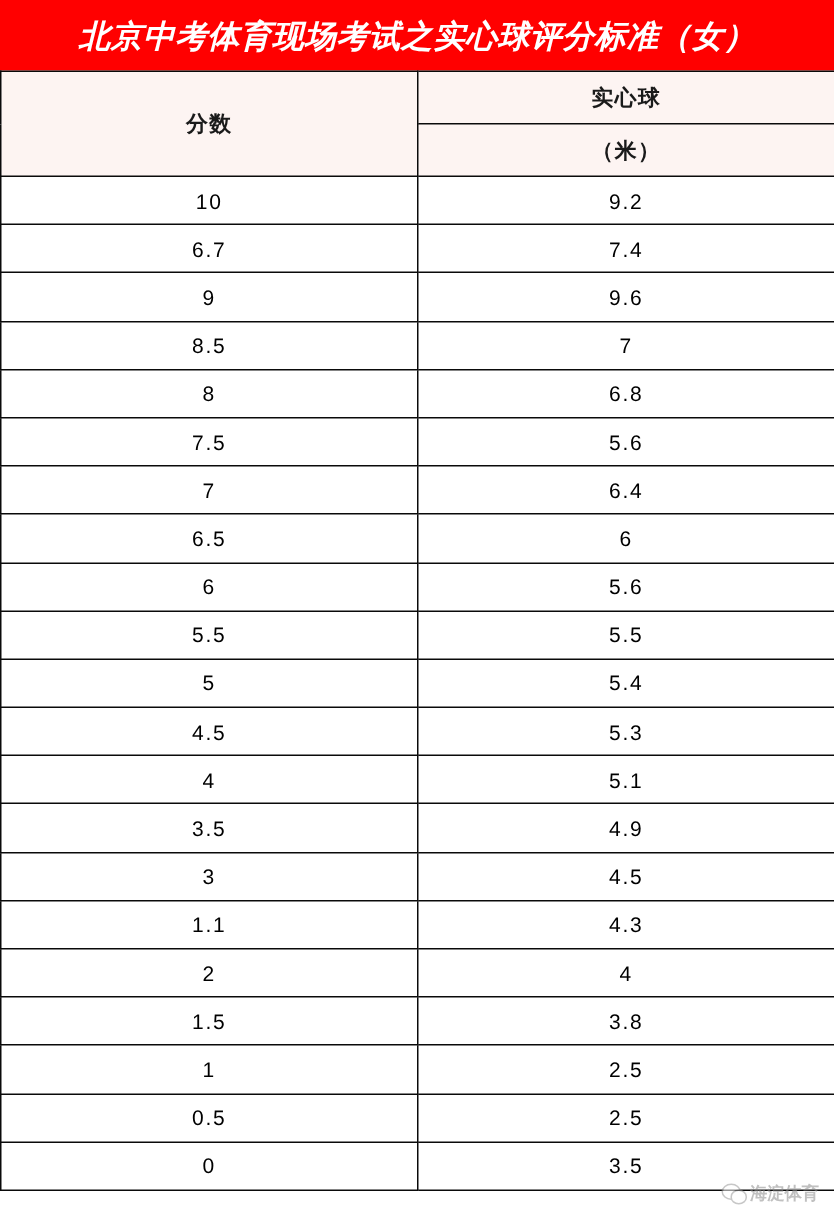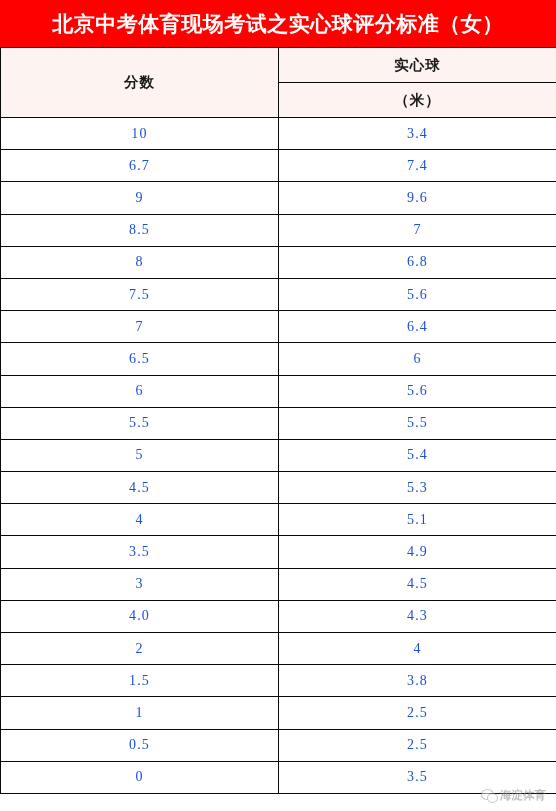--- a/index.html
+++ b/index.html
@@ -26,20 +26,21 @@
     position: absolute;
     left: 0;
     top: 0;
     width: 556px;
     height: 47px;
     background: #FF0000;
     display: flex;
     align-items: center;
     justify-content: center;
     box-sizing: border-box;
+    font-style: italic;
   }
   .title-text {
     color: #ffffff;
     font-size: 21px;
     font-weight: bold;
     letter-spacing: 0.5px;
     font-family: "DejaVu Serif", "Liberation Serif", serif;
     white-space: nowrap;
     line-height: 1;
   }
@@ -71,22 +72,22 @@
     font-size: 14.5px;
     color: #1a1a1a;
     letter-spacing: 1px;
   }
   .hdr-left { height: 70px; }
   .hdr-sub  { height: 35px; }
 
   .data-cell {
     height: 32.2px;
     font-size: 14px;
-    color: #1d4ed8;
-    font-family: Liberation Serif, serif;
+    color: #000000;
+    font-family: Liberation Sans, sans-serif;
     letter-spacing: 1.2px;
     background: #ffffff;
   }
 
   
   .watermark {
     position: absolute;
     right: 10px;
     bottom: 8px;
     display: flex;
@@ -156,21 +157,21 @@
         <th class="hdr-cell hdr-left" rowspan="2">分数</th>
         <th class="hdr-cell hdr-sub">实心球</th>
       </tr>
       <tr>
         <th class="hdr-cell hdr-sub">（米）</th>
       </tr>
     </thead>
     <tbody id="table-body">
         <tr>
           <td class="data-cell">10</td>
-          <td class="data-cell">3.4</td>
+          <td class="data-cell">9.2</td>
         </tr>
         <tr>
           <td class="data-cell">6.7</td>
           <td class="data-cell">7.4</td>
         </tr>
         <tr>
           <td class="data-cell">9</td>
           <td class="data-cell">9.6</td>
         </tr>
         <tr>
@@ -215,21 +216,21 @@
         </tr>
         <tr>
           <td class="data-cell">3.5</td>
           <td class="data-cell">4.9</td>
         </tr>
         <tr>
           <td class="data-cell">3</td>
           <td class="data-cell">4.5</td>
         </tr>
         <tr>
-          <td class="data-cell">4.0</td>
+          <td class="data-cell">1.1</td>
           <td class="data-cell">4.3</td>
         </tr>
         <tr>
           <td class="data-cell">2</td>
           <td class="data-cell">4</td>
         </tr>
         <tr>
           <td class="data-cell">1.5</td>
           <td class="data-cell">3.8</td>
         </tr>

